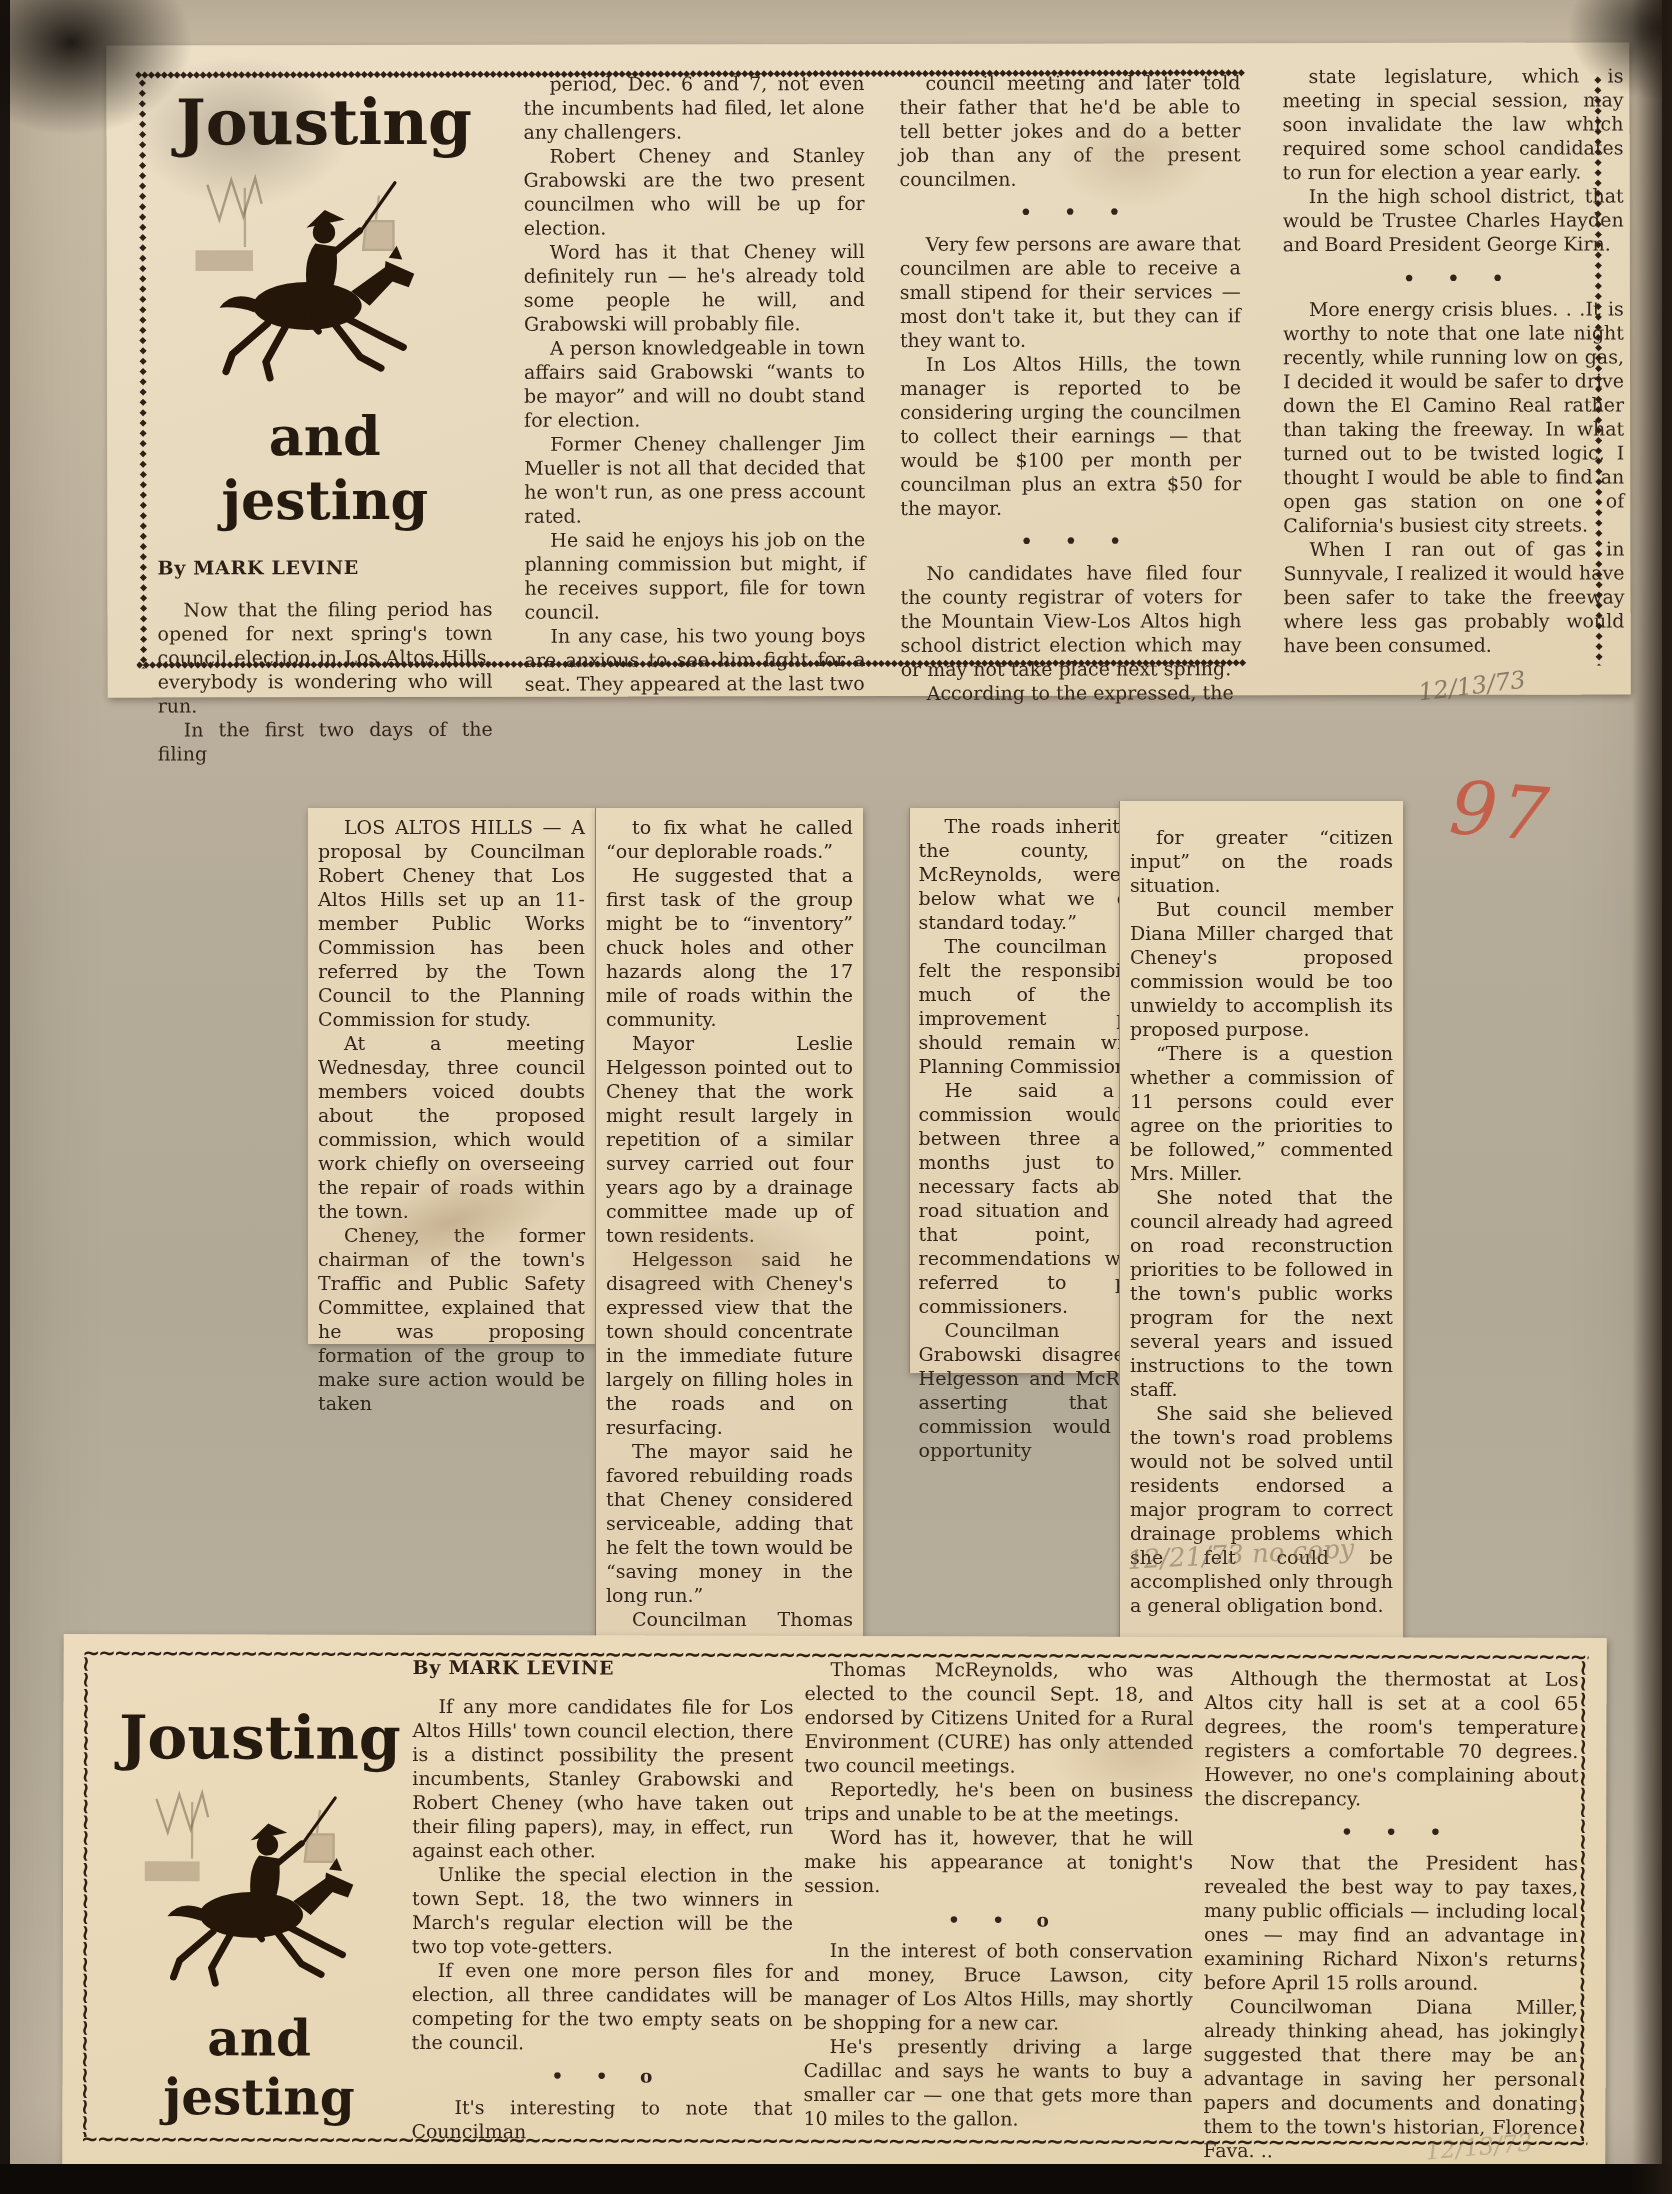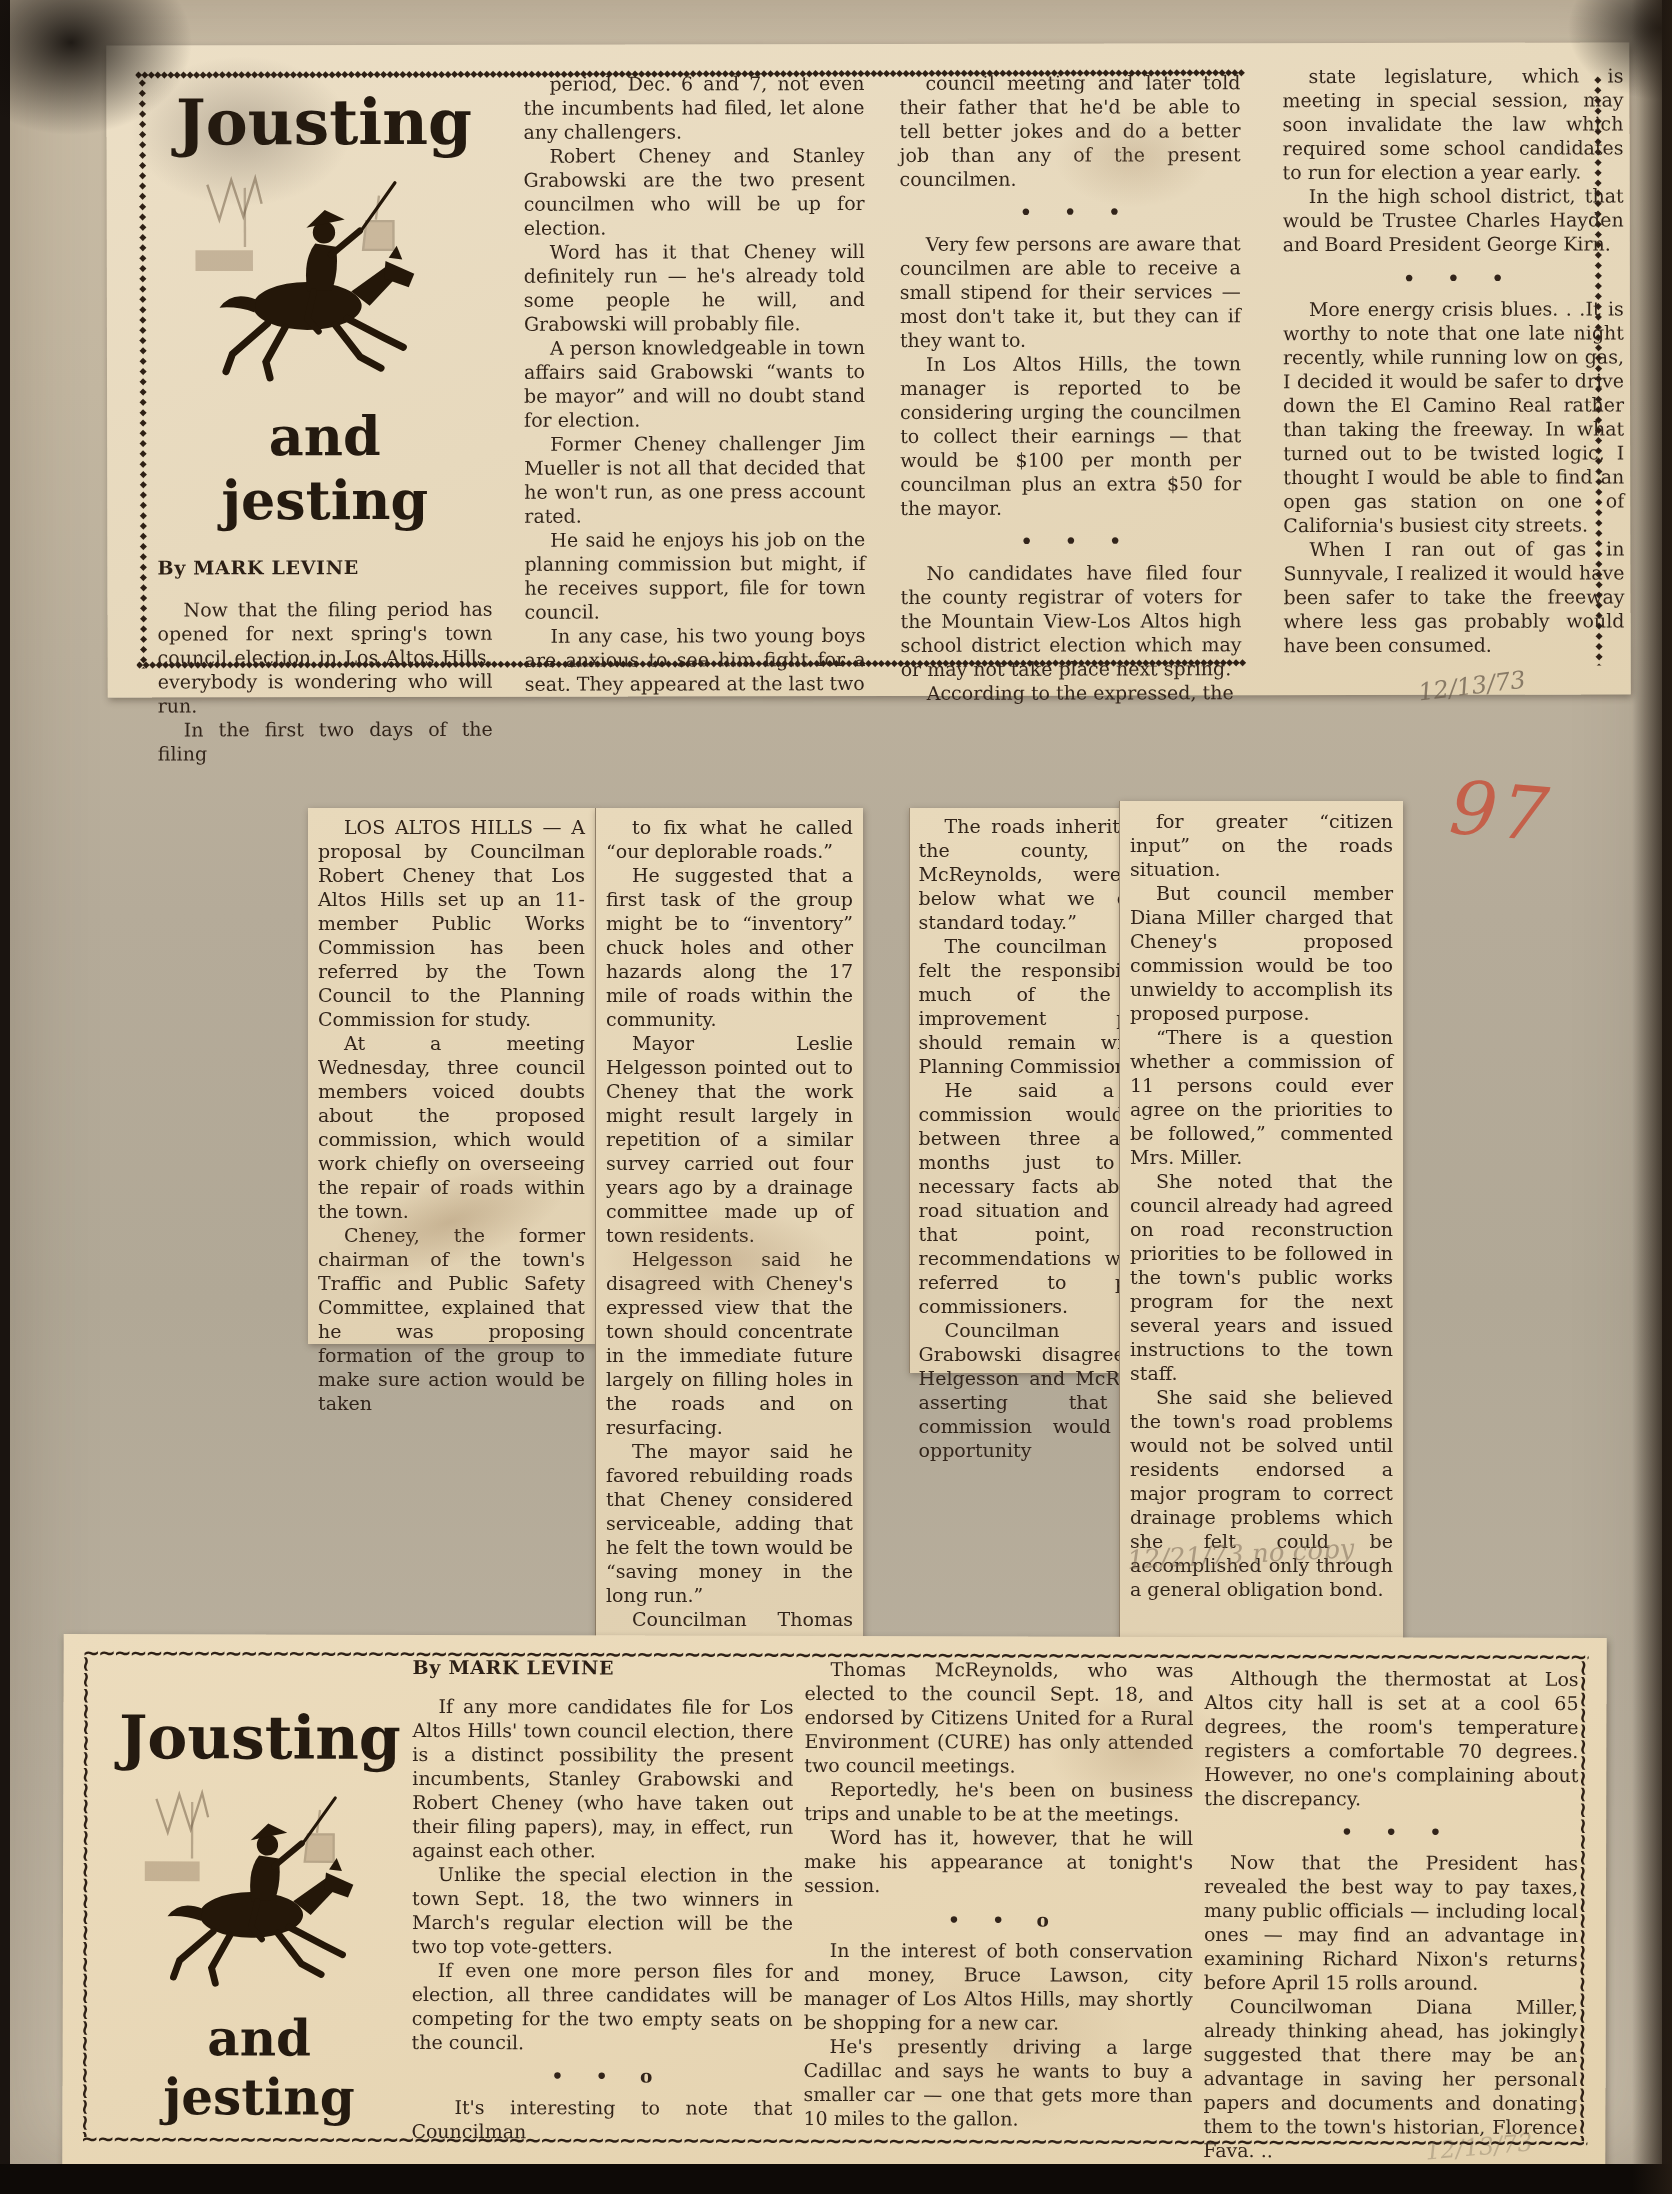--- a/index.html
+++ b/index.html
@@ -164,21 +164,21 @@
 
   <div class="mid-piece news" style="left:899px;top:808px;width:299px;height:565px;padding:5.7px 8.6px;box-sizing:border-box;border-left:1.4px solid rgba(70,52,36,.5);">
     <div>
         <p class="para">The roads inherited from the county, said McReynolds, were “way below what we consider standard today.”</p>
         <p class="para">The councilman said he felt the responsibility for much of the road improvement program should remain with the Planning Commission.</p>
         <p class="para">He said a new commission would take between three and six months just to learn necessary facts about the road situation and even at that point, the recommendations would be referred to planning commissioners.</p>
         <p class="para">Councilman Stanley Grabowski disagreed with Helgesson and McReynolds, asserting that the commission would be an opportunity</p>
       </div>
   </div>
 
-  <div class="mid-piece news" style="left:1109px;top:801px;width:284px;height:885px;padding:8px 10px;box-sizing:border-box;border-left:1.4px solid rgba(70,52,36,.5);">
+  <div class="mid-piece news" style="left:1109px;top:801px;width:284px;height:885px;padding:24px 10px;box-sizing:border-box;border-left:1.4px solid rgba(70,52,36,.5);">
     <div>
         <p class="para">for greater “citizen input” on the roads situation.</p>
         <p class="para">But council member Diana Miller charged that Cheney's proposed commission would be too unwieldy to accomplish its proposed purpose.</p>
         <p class="para">“There is a question whether a commission of 11 persons could ever agree on the priorities to be followed,” commented Mrs. Miller.</p>
         <p class="para">She noted that the council already had agreed on road reconstruction priorities to be followed in the town's public works program for the next several years and issued instructions to the town staff.</p>
         <p class="para">She said she believed the town's road problems would not be solved until residents endorsed a major program to correct drainage problems which she felt could be accomplished only through a general obligation bond.</p>
       </div>
     <div class="handwrite" style="left:7.1px;top:738px;font-size:26px;color:rgba(115,98,78,.5);transform:rotate(-3deg);position:absolute;">12/21/73 no copy</div>
   </div>
 

